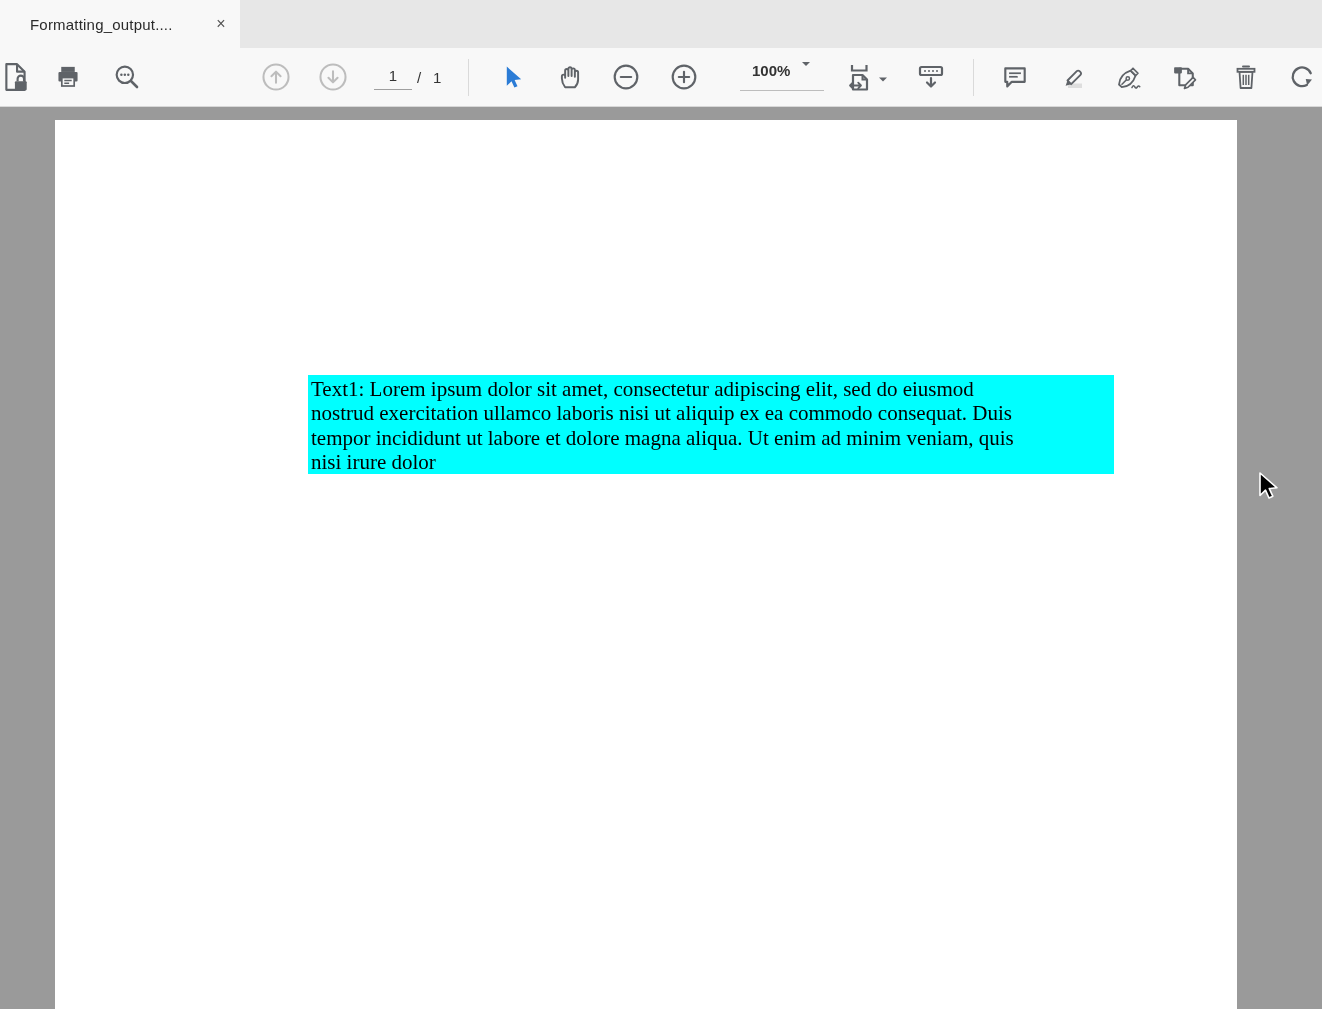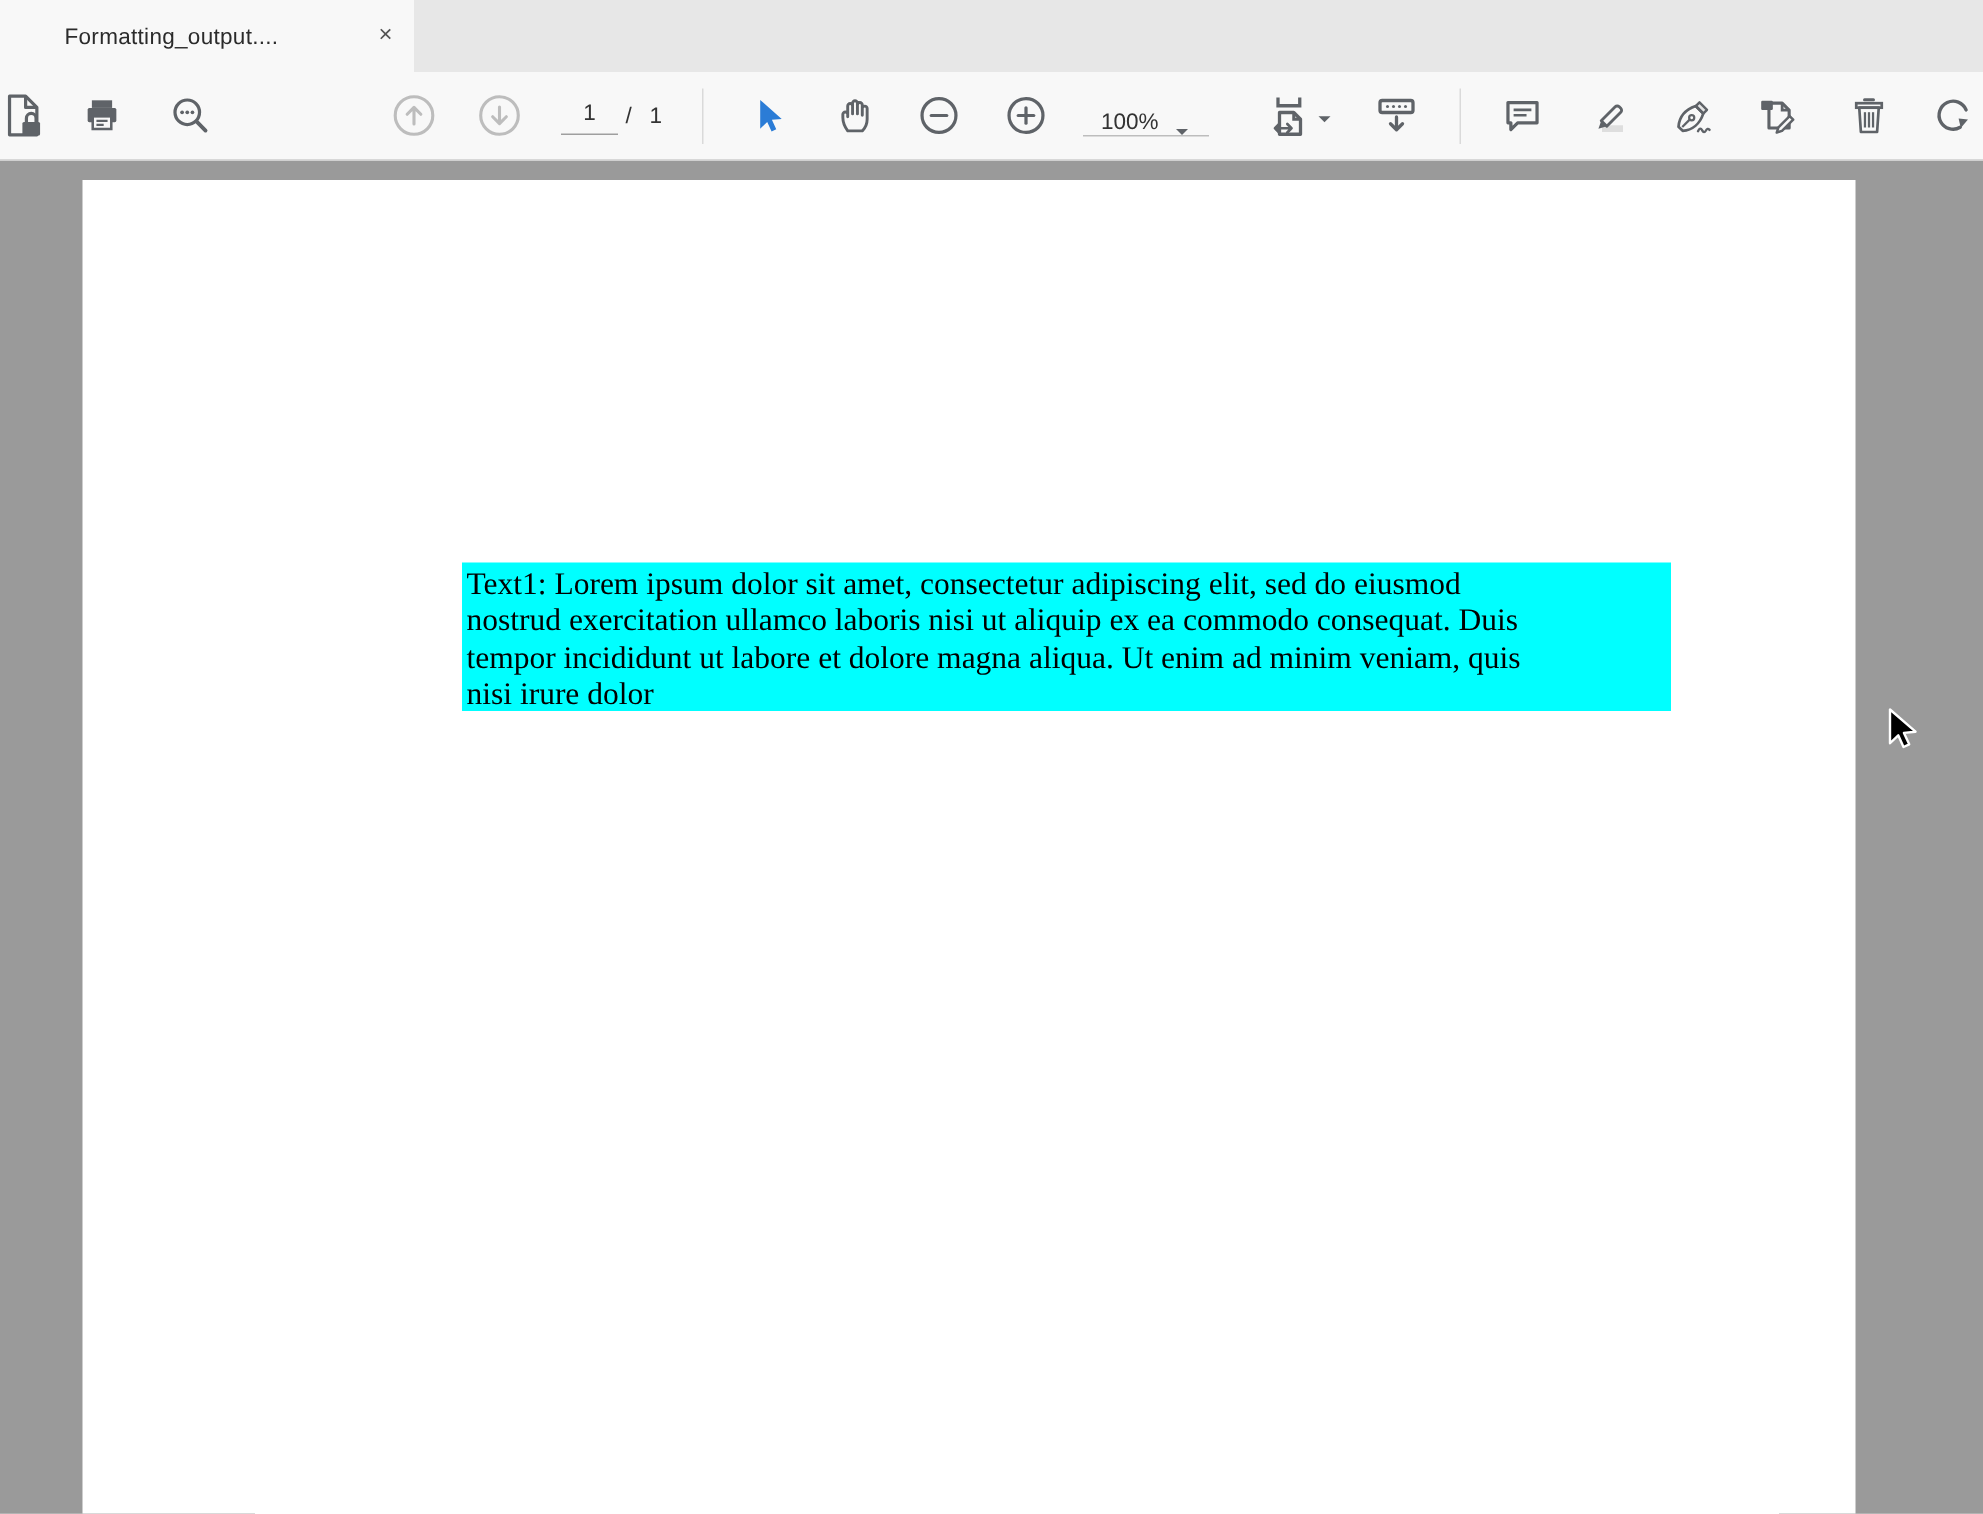--- a/index.html
+++ b/index.html
@@ -4,22 +4,22 @@
 <style>
   html,body{margin:0;padding:0;}
   body{
     width:1322px;height:1009px;overflow:hidden;position:relative;
     font-family:"Liberation Sans",sans-serif;background:#9a9a9a;
     -webkit-font-smoothing:antialiased;
   }
   
   .tabbar{position:absolute;left:0;top:0;width:1322px;height:48px;background:#e7e7e7;}
   .tab{
-    position:absolute;left:0;top:0;width:276px;height:48px;background:#f8f8f8;
-    display:flex;align-items:center;box-sizing:border-box;padding-left:43px;
+    position:absolute;left:0;top:0;width:240px;height:48px;background:#f8f8f8;
+    display:flex;align-items:center;box-sizing:border-box;padding-left:30px;
   }
   .tab-title{font-size:15px;color:#2b2b2b;letter-spacing:.2px;white-space:nowrap;}
   .tab-close{
     position:absolute;right:8px;top:50%;transform:translateY(-50%);
     font-size:16px;color:#555;width:22px;height:22px;line-height:22px;text-align:center;
     cursor:default;border-radius:3px;
   }
   
   .toolbar{
     position:absolute;left:0;top:48px;width:1322px;height:59px;background:#f8f8f8;
@@ -29,21 +29,21 @@
   .tool svg{display:block;}
   .vdiv{position:absolute;top:11px;width:1px;height:37px;background:#dadada;}
   .pagebox{
     position:absolute;left:374px;top:14px;width:38px;height:28px;
     border:none;border-bottom:1px solid #9f9f9f;background:transparent;
     text-align:center;font-size:15px;color:#333;font-family:"Liberation Sans",sans-serif;
     box-sizing:border-box;outline:none;
   }
   .pagesep{position:absolute;left:417px;top:0;height:59px;line-height:59px;font-size:15px;color:#333;}
   .pagetotal{position:absolute;left:433px;top:0;height:59px;line-height:59px;font-size:15px;color:#333;}
-  .zoomwrap{position:absolute;left:722px;top:14px;width:84px;height:29px;border-bottom:1px solid #bdbdbd;display:flex;align-items:flex-end;box-sizing:border-box;}
+  .zoomwrap{position:absolute;left:740px;top:14px;width:84px;height:29px;border-bottom:1px solid #bdbdbd;display:flex;align-items:flex-start;box-sizing:border-box;font-weight:bold;}
   .zoomtext{font-size:15px;color:#333;margin-left:12px;}
   .caret{width:0;height:0;border:4.5px solid transparent;border-top-color:#5f6368;border-bottom:none;margin-left:12px;}
   .caret2{width:0;height:0;border:4.5px solid transparent;border-top-color:#5f6368;border-bottom:none;margin-left:4px;margin-top:4px;}
   
   .canvas{position:absolute;left:0;top:108px;width:1322px;height:901px;background:#9a9a9a;margin-top:12px;}
   .page{position:absolute;left:55px;top:0;width:1182px;height:901px;background:#ffffff;}
   .text1{
     position:absolute;left:253px;top:255px;width:806px;min-height:99px;
     background:#00ffff;box-sizing:border-box;padding:2px 0 0 3px;
     font-family:"Liberation Serif",serif;font-size:21px;line-height:24.3px;color:#000;

